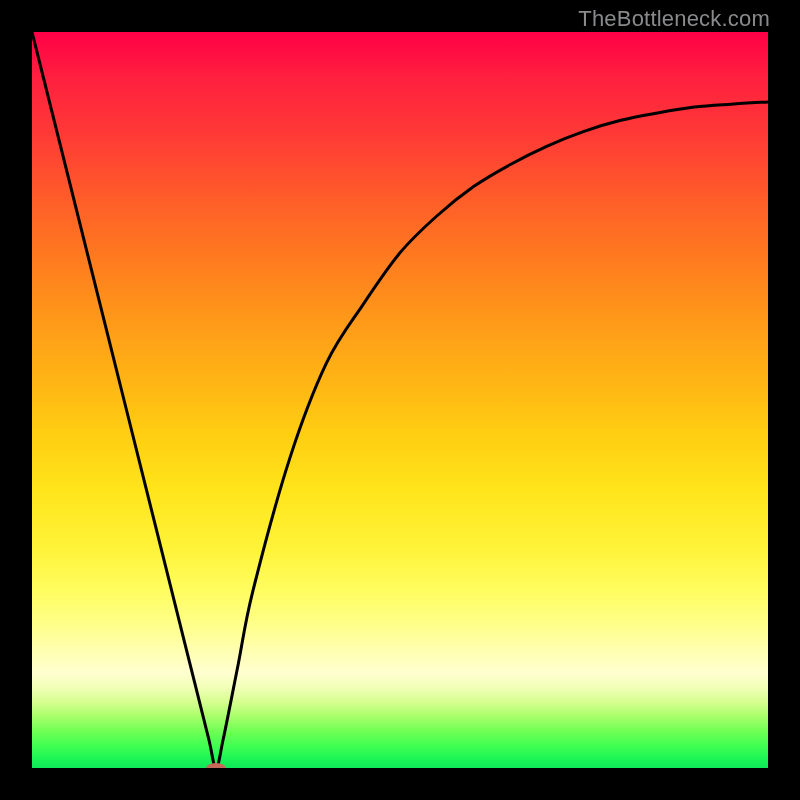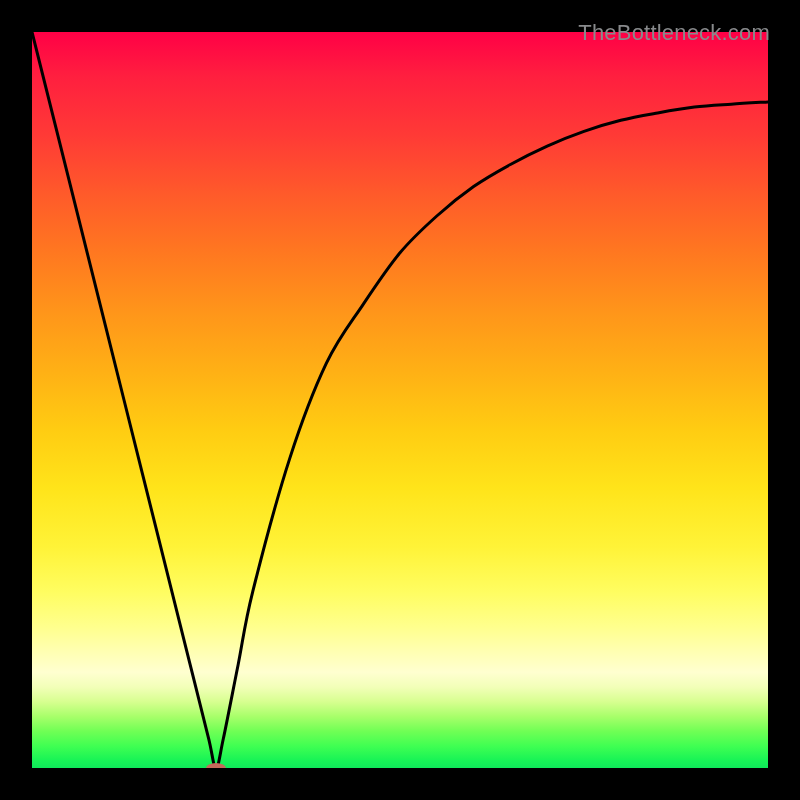--- a/index.html
+++ b/index.html
@@ -59,21 +59,21 @@
     position: absolute;
     inset: 0;
   }
   .marker {
     position: absolute;
     background: #c56a5b;
     border-radius: 50% / 50%;
   }
   .attribution {
     position: absolute;
-    top: 20px;
+    top: 6px;
     right: 30px;
     color: #888a8c;
     font-size: 22px;
     letter-spacing: 0.2px;
     font-weight: 500;
   }
 </style>
 </head>
 <body>
 

